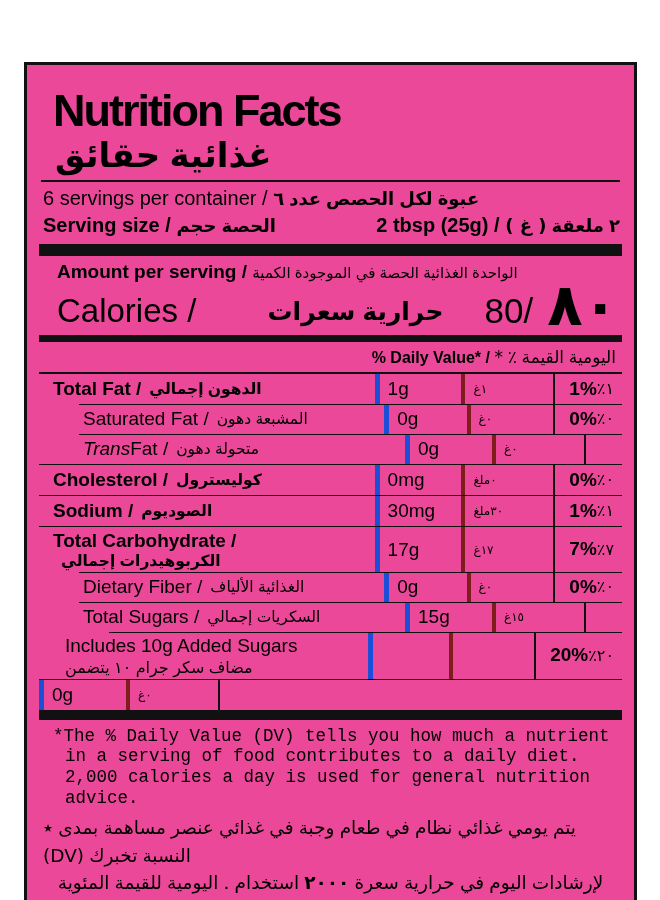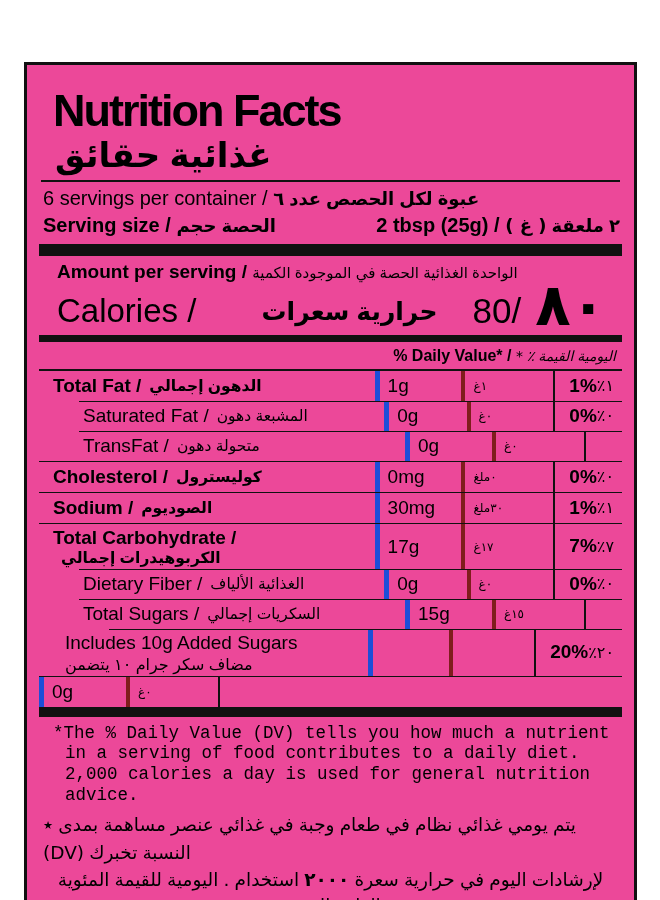--- a/index.html
+++ b/index.html
@@ -17,34 +17,34 @@
   .bar1{height:12px;}
   .bar2{height:7px;margin-top:3px;}
   .bar3{height:10px;margin-top:0;}
   .aps{padding:5px 0 0 18px;font-size:19px;}
   .aps .en{font-weight:700;font-size:19px;}
   .aps .ar{font-size:15px;}
   .calrow{display:flex;align-items:flex-end;padding:0 4px 3px 18px;}
   .cal-en{font-size:33px;line-height:1.05;}
   .cal-ar{font-size:25px;font-weight:700;margin:0 auto 3px auto;padding-left:30px;}
   .cal-val{font-size:35px;line-height:1;margin:0 14px 1px 0;}
-  .cal-big{font-size:58px;font-weight:700;line-height:.78;margin-right:12px;}
+  .cal-big{font-size:58px;font-weight:700;line-height:.78;margin-right:0;}
   .dvh{text-align:right;padding:5px 6px 4px 0;border-bottom:2.5px solid #111;font-size:16px;}
   .dvh .en{font-weight:700;}
-  .dvh .ar{font-size:14px;font-style:italic;}
+  .dvh .ar{font-size:17px;}
   .tbl{}
   .row{display:flex;align-items:stretch;min-height:30px;position:relative;}
   .row + .row{border-top:1.8px solid #111;}
   .row.sub{border-top:none;}
   .row.sub::before{content:'';position:absolute;left:40px;right:0;top:0;height:1.5px;background:#111;}
   .row.sub2::before{left:70px;}
   .c{padding:3px 0 2px 0;}
   .c-name{width:322px;padding-left:14px;font-size:19px;display:flex;align-items:center;flex-wrap:wrap;}
   .c-name .n-ar{font-size:15.5px;margin-left:8px;}
-  .it{}
+  .it{font-style:italic;}
   .main .n-en,.main .n-ar{font-weight:700;}
   .ind1 .c-name{padding-left:44px;}
   .ind2 .c-name{display:block;text-align:left;padding-left:26px;padding-right:8px;}
   .tall{min-height:46px;}
   .tall .n-ar{display:block;margin:1px 0 0 0;font-size:16px;}
   .c-a{width:74px;border-left:5px solid #1d4ed8;padding-left:8px;font-size:19px;display:flex;align-items:center;}
   .c-b{width:80px;border-left:4px solid #7f1d1d;padding-left:8px;font-size:12px;display:flex;align-items:center;}
   .c-d{flex:1;border-left:2px solid #111;display:flex;justify-content:space-between;align-items:center;padding:0 8px 0 14px;}
   .c-d .d-en{font-weight:700;font-size:19px;}
   .c-d .d-ar{font-size:16px;}

